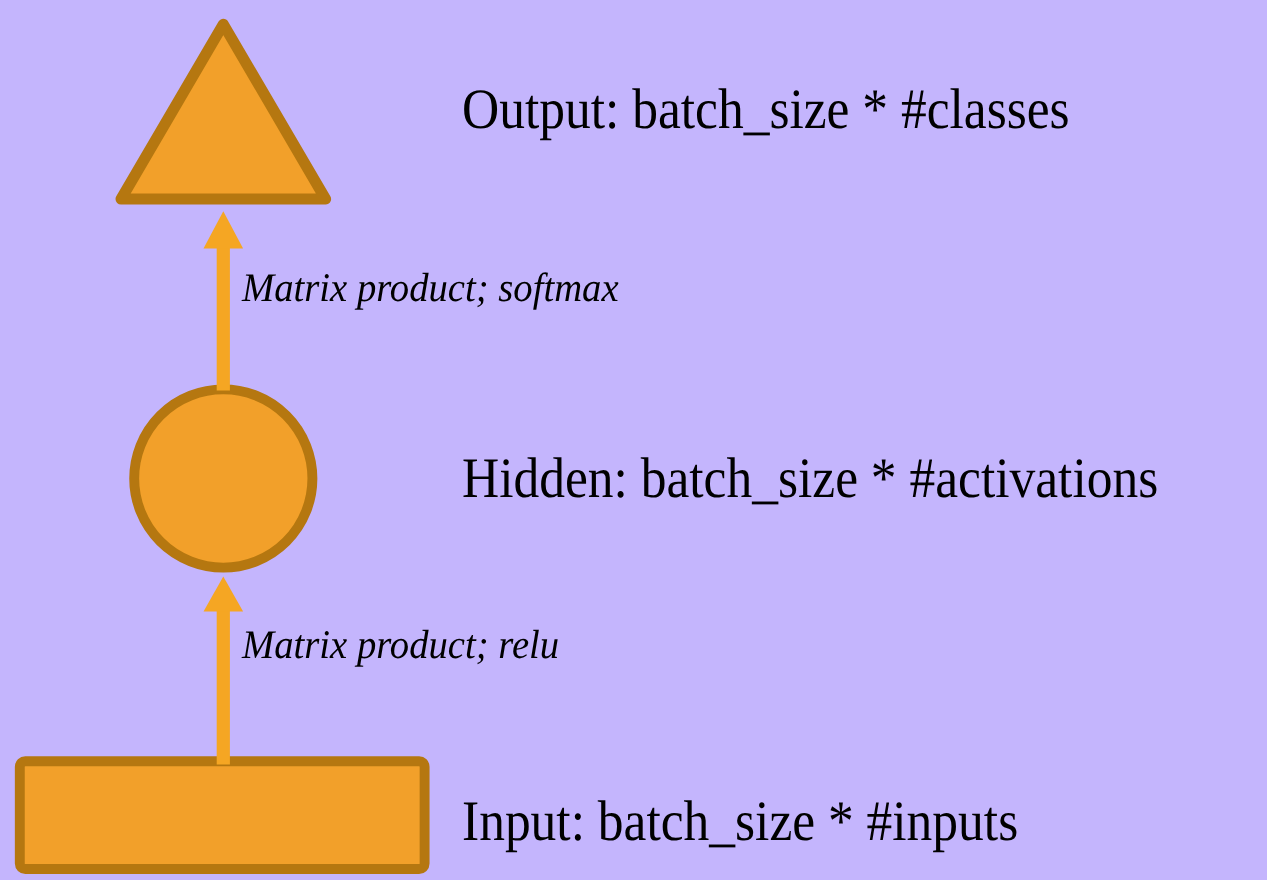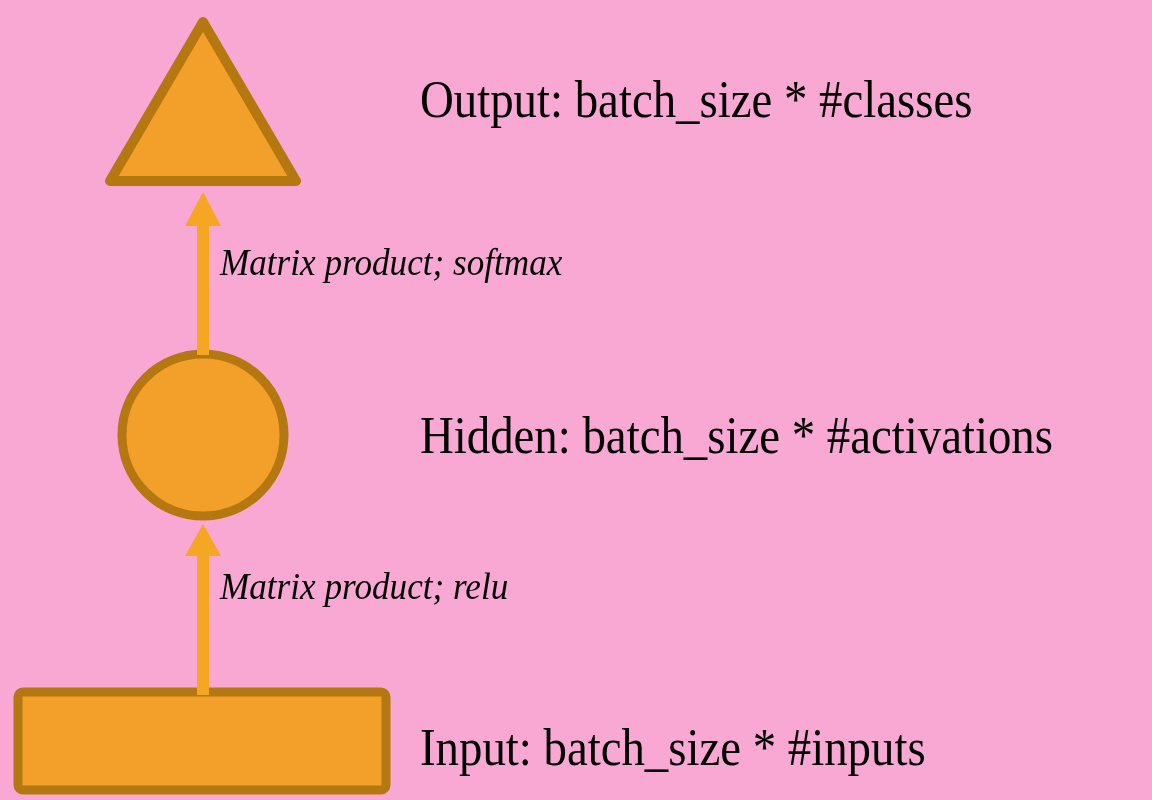--- a/index.html
+++ b/index.html
@@ -5,21 +5,21 @@
 <style>
   html, body {
     margin: 0;
     padding: 0;
     background: #ffffff;
   }
   #canvas {
     position: relative;
     width: 1152px;
     height: 800px;
-    background: #f9a8d4;
+    background: #c4b5fd;
     overflow: hidden;
     font-family: "Liberation Serif", "DejaVu Serif", serif;
   }
   #diagram-svg {
     position: absolute;
     left: 0;
     top: 0;
     width: 1152px;
     height: 800px;
   }

